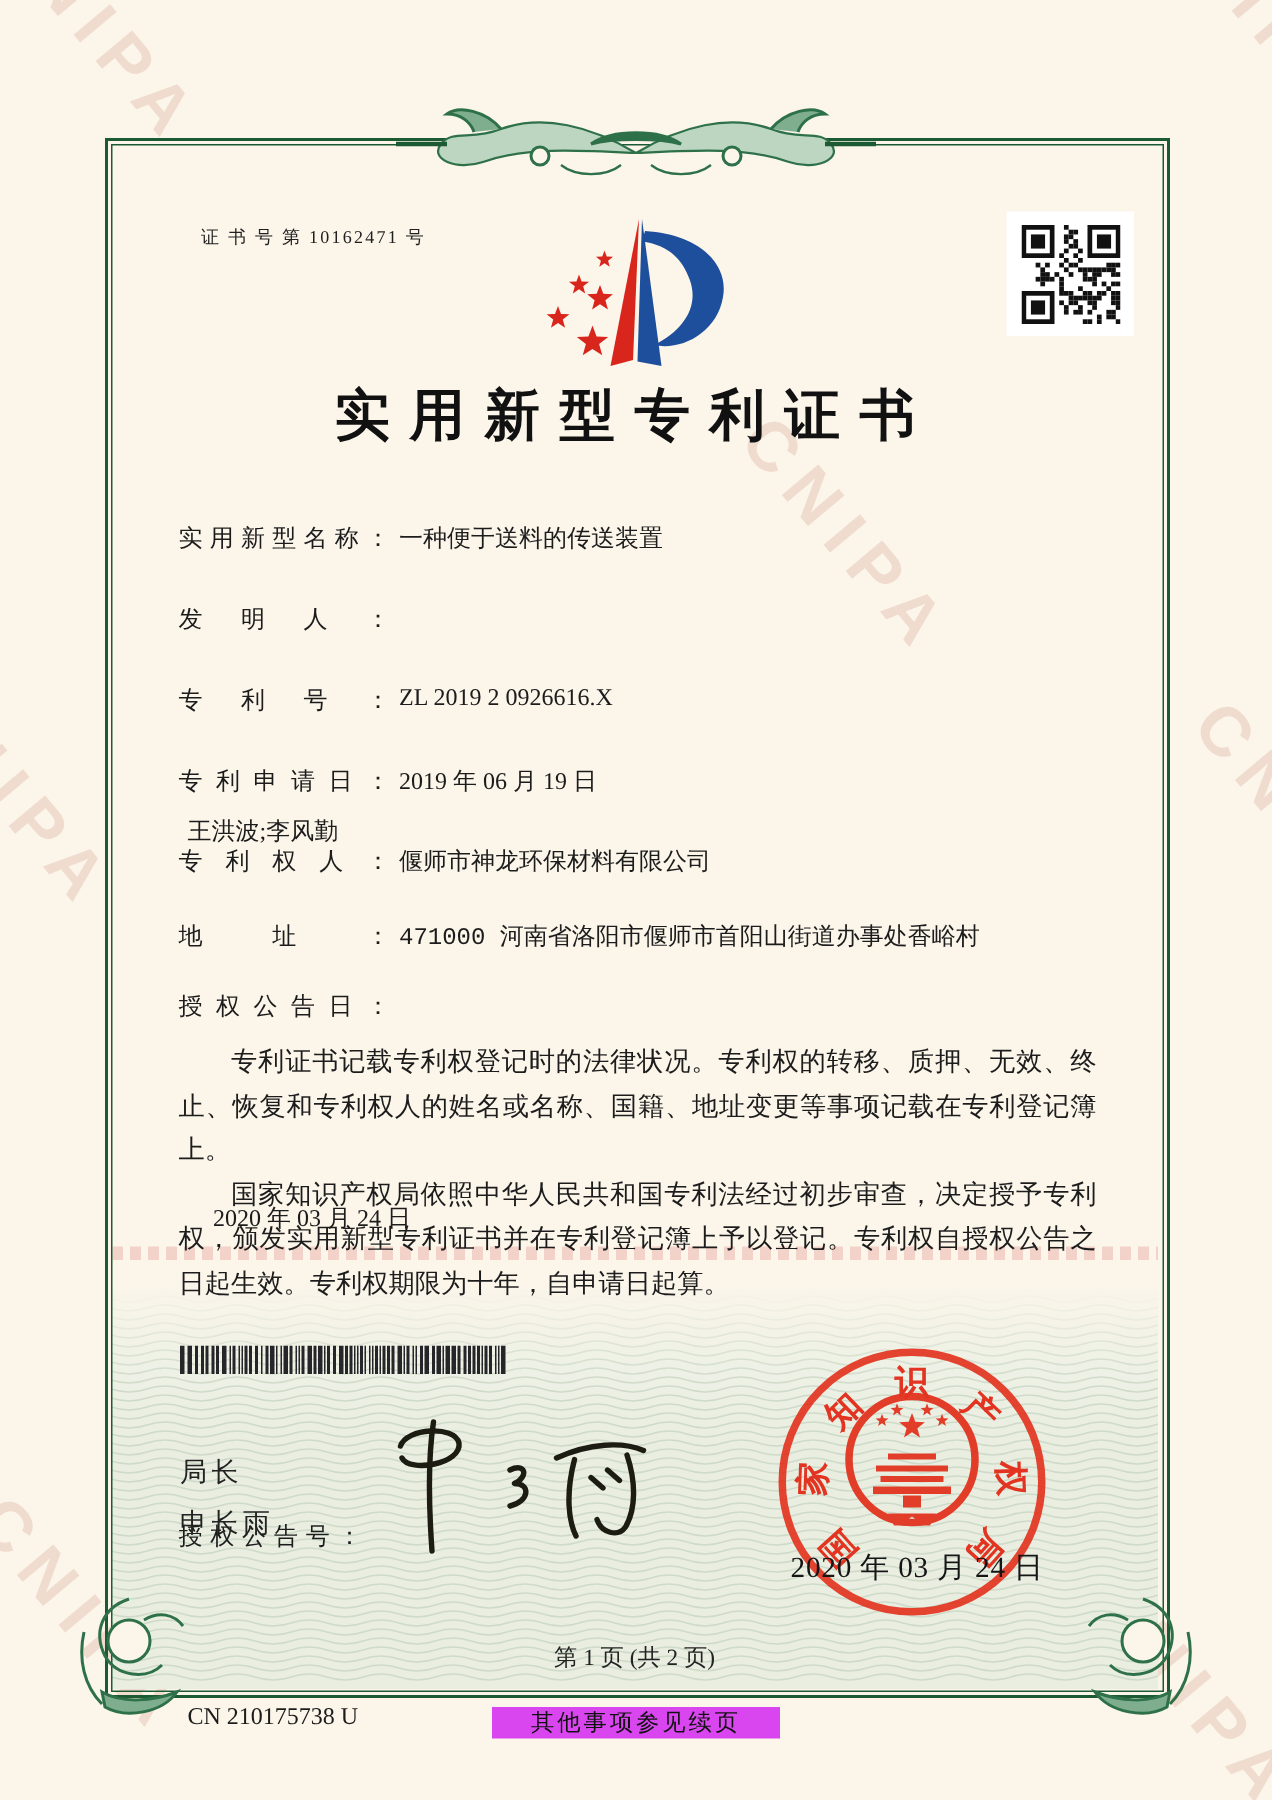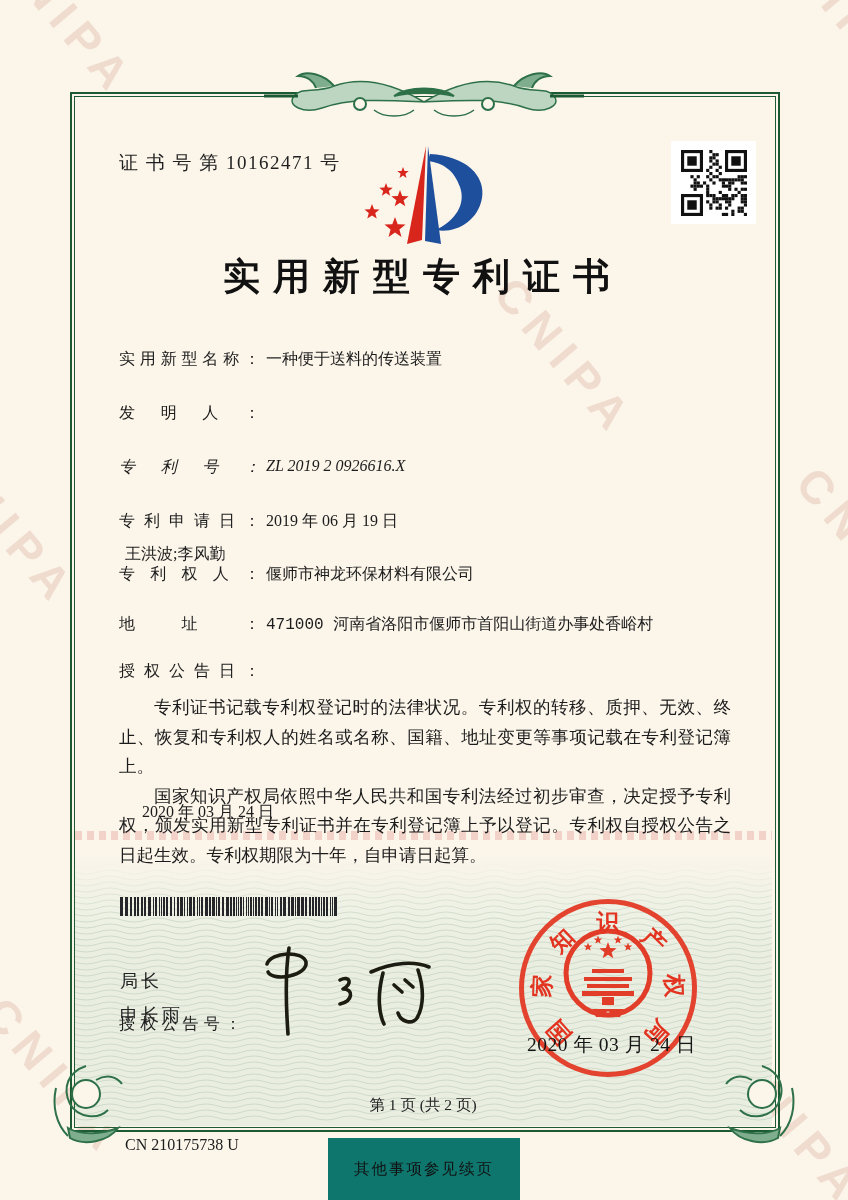--- a/index.html
+++ b/index.html
@@ -15,21 +15,21 @@
   .frame-inner{position:absolute;inset:2px;border:1px solid #1c5a33;}
 
   .ornament{position:absolute;z-index:6;pointer-events:none;}
 
   
   .greenband{position:absolute;left:74px;top:856px;width:698px;height:270px;z-index:1;
      background:linear-gradient(180deg,#fbf5ea 0px,#eef1e5 55px,#e9eee1 110px,#e9eee1 100%);}
   .pinkband{position:absolute;left:75px;top:831px;width:697px;height:9px;opacity:.45;z-index:1;
      background:repeating-linear-gradient(90deg,#e8a9a0 0 7px,transparent 7px 12px);}
 
-  .certno{position:absolute;left:119px;top:150px;font-size:19px;letter-spacing:1.5px;color:#1f1f1f;z-index:2;}
+  .certno{position:absolute;left:134px;top:150px;font-size:12px;letter-spacing:1.5px;color:#1f1f1f;z-index:2;}
   .logo{position:absolute;left:356px;top:140px;z-index:2;}
   .qrbox{position:absolute;left:671px;top:141px;width:85px;height:83px;background:#fff;z-index:2;
      display:flex;align-items:center;justify-content:center;}
   .title{position:absolute;left:73px;top:252px;width:700px;text-align:center;font-size:37px;font-weight:bold;
      letter-spacing:13px;color:#111;z-index:2;}
 
   .fieldrow{position:absolute;left:119px;width:620px;display:flex;font-size:16px;color:#1c1c1c;z-index:2;}
   .flabel{width:141px;flex:0 0 141px;text-align:justify;text-align-last:justify;}
   .fvalue{margin-left:6px;white-space:nowrap;}
   .flabel2{width:122px;flex:0 0 122px;text-align:justify;text-align-last:justify;}
@@ -46,22 +46,22 @@
 
   .seal{position:absolute;left:519px;top:899px;width:178px;height:178px;z-index:3;}
   .seal-ring{position:absolute;inset:0;border:5px solid #e23420;border-radius:50%;opacity:.92;}
   .seal-char{position:absolute;left:50%;top:50%;font-size:23px;font-weight:bold;color:#e23420;
      font-family:"Liberation Serif","DejaVu Serif",serif;}
   .seal-emblem{position:absolute;left:43px;top:26px;opacity:.95;}
   .seal-date{position:absolute;left:527px;top:1031px;font-size:19.5px;color:#151515;letter-spacing:.5px;z-index:4;}
 
   .pagenote{position:absolute;left:73px;top:1095px;width:700px;text-align:center;font-size:15.5px;color:#222;z-index:2;}
 
-  .contbox{position:absolute;left:50%;top:1138px;transform:translateX(-50%);background:#0f766e;
-     padding:21px 26px;font-size:15.5px;color:#111;letter-spacing:2px;z-index:2;}
+  .contbox{position:absolute;left:50%;top:1138px;transform:translateX(-50%);background:#d946ef;
+     padding:0 26px;font-size:15.5px;color:#111;letter-spacing:2px;z-index:2;}
 </style>
 </head>
 <body>
 
 <div class="page">
 
   <div class="wm" style="left:-30px;top:-10px;">CNIPA</div>
   <div class="wm" style="left:742px;top:-26px;">CNIPA</div>
   <div class="wm" style="left:470px;top:330px;">CNIPA</div>
   <div class="wm" style="left:-88px;top:500px;">CNIPA</div>
@@ -294,21 +294,21 @@
   <div class="title">实用新型专利证书</div>
 
   <div class="fieldrow" style="top:349px;">
     <span class="flabel">实用新型名称：</span>
     <span class="fvalue">一种便于送料的传送装置</span>
   </div>
   <div class="fieldrow" style="top:403px;flex-direction:column;">
     <span class="flabel">发明人：</span>
     <span class="fvalue">王洪波;李风勤</span>
   </div>
-  <div class="fieldrow" style="top:457px;font-style:italic;">
+  <div class="fieldrow" style="top:457px;">
     <span class="flabel">专利号：</span>
     <span class="fvalue">ZL 2019 2 0926616.X</span>
   </div>
   <div class="fieldrow" style="top:511px;">
     <span class="flabel">专利申请日：</span>
     <span class="fvalue">2019 年 06 月 19 日</span>
   </div>
   <div class="fieldrow" style="top:564px;">
     <span class="flabel">专利权人：</span>
     <span class="fvalue">偃师市神龙环保材料有限公司</span>

